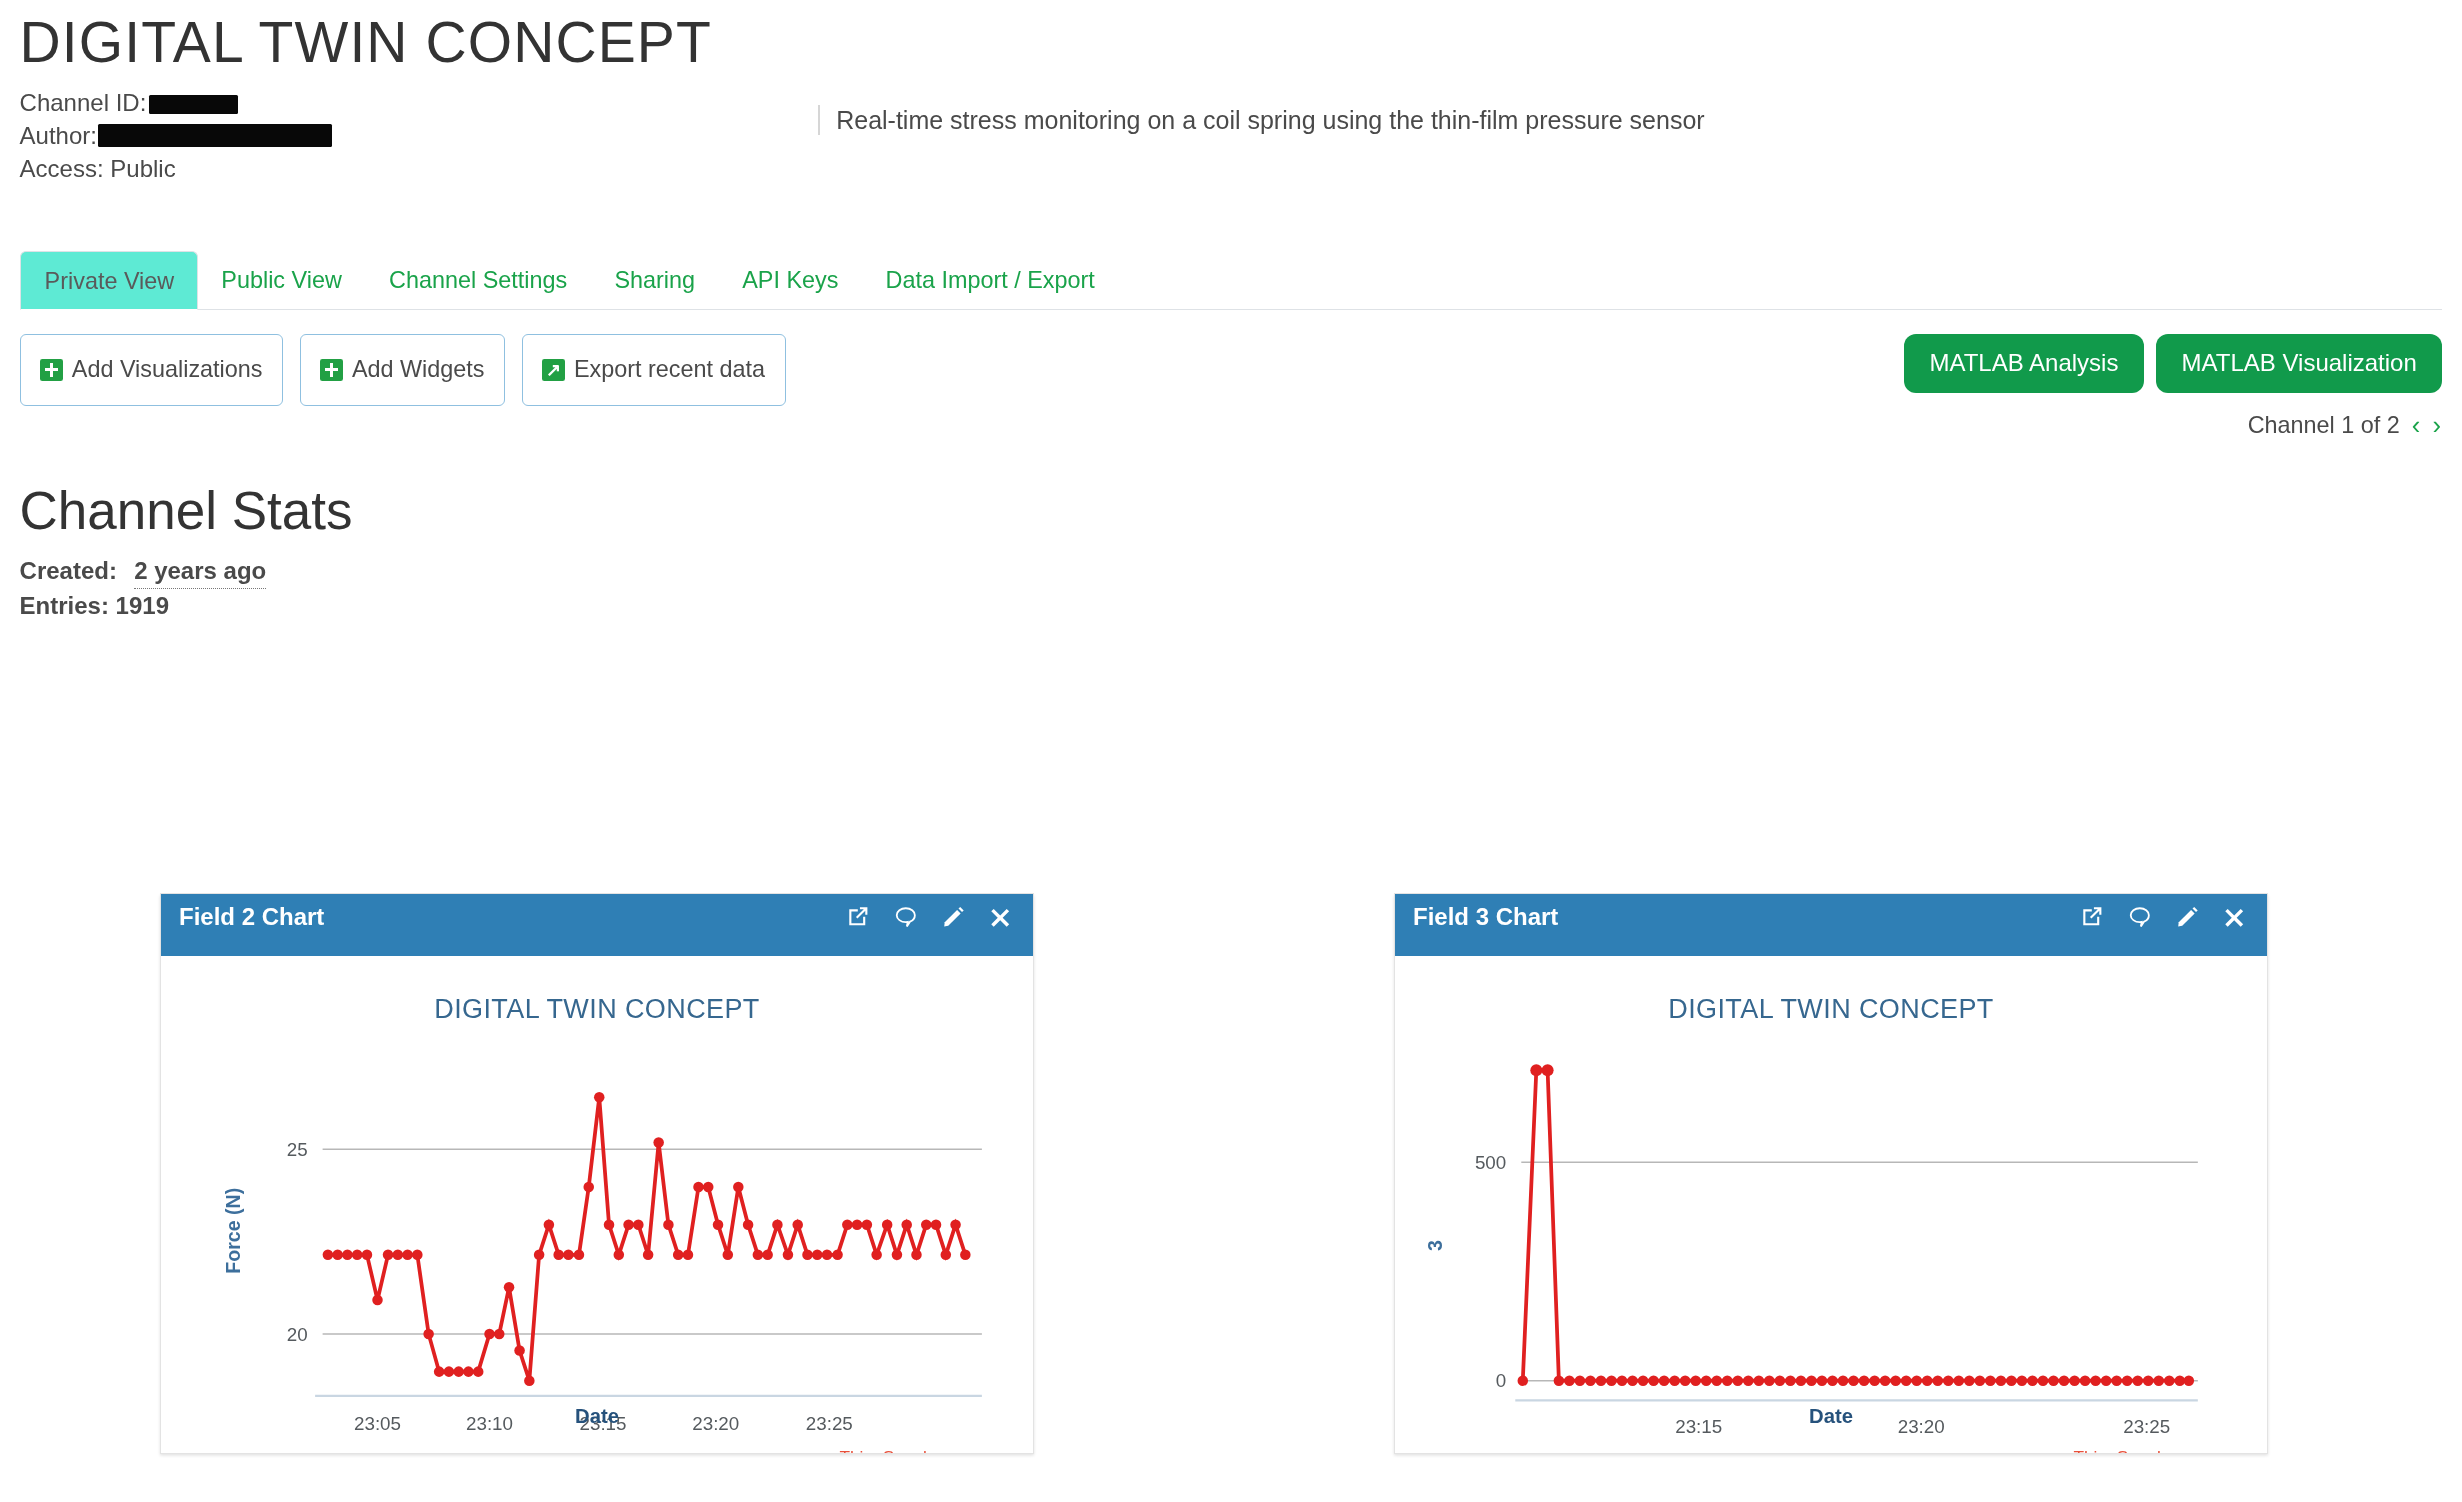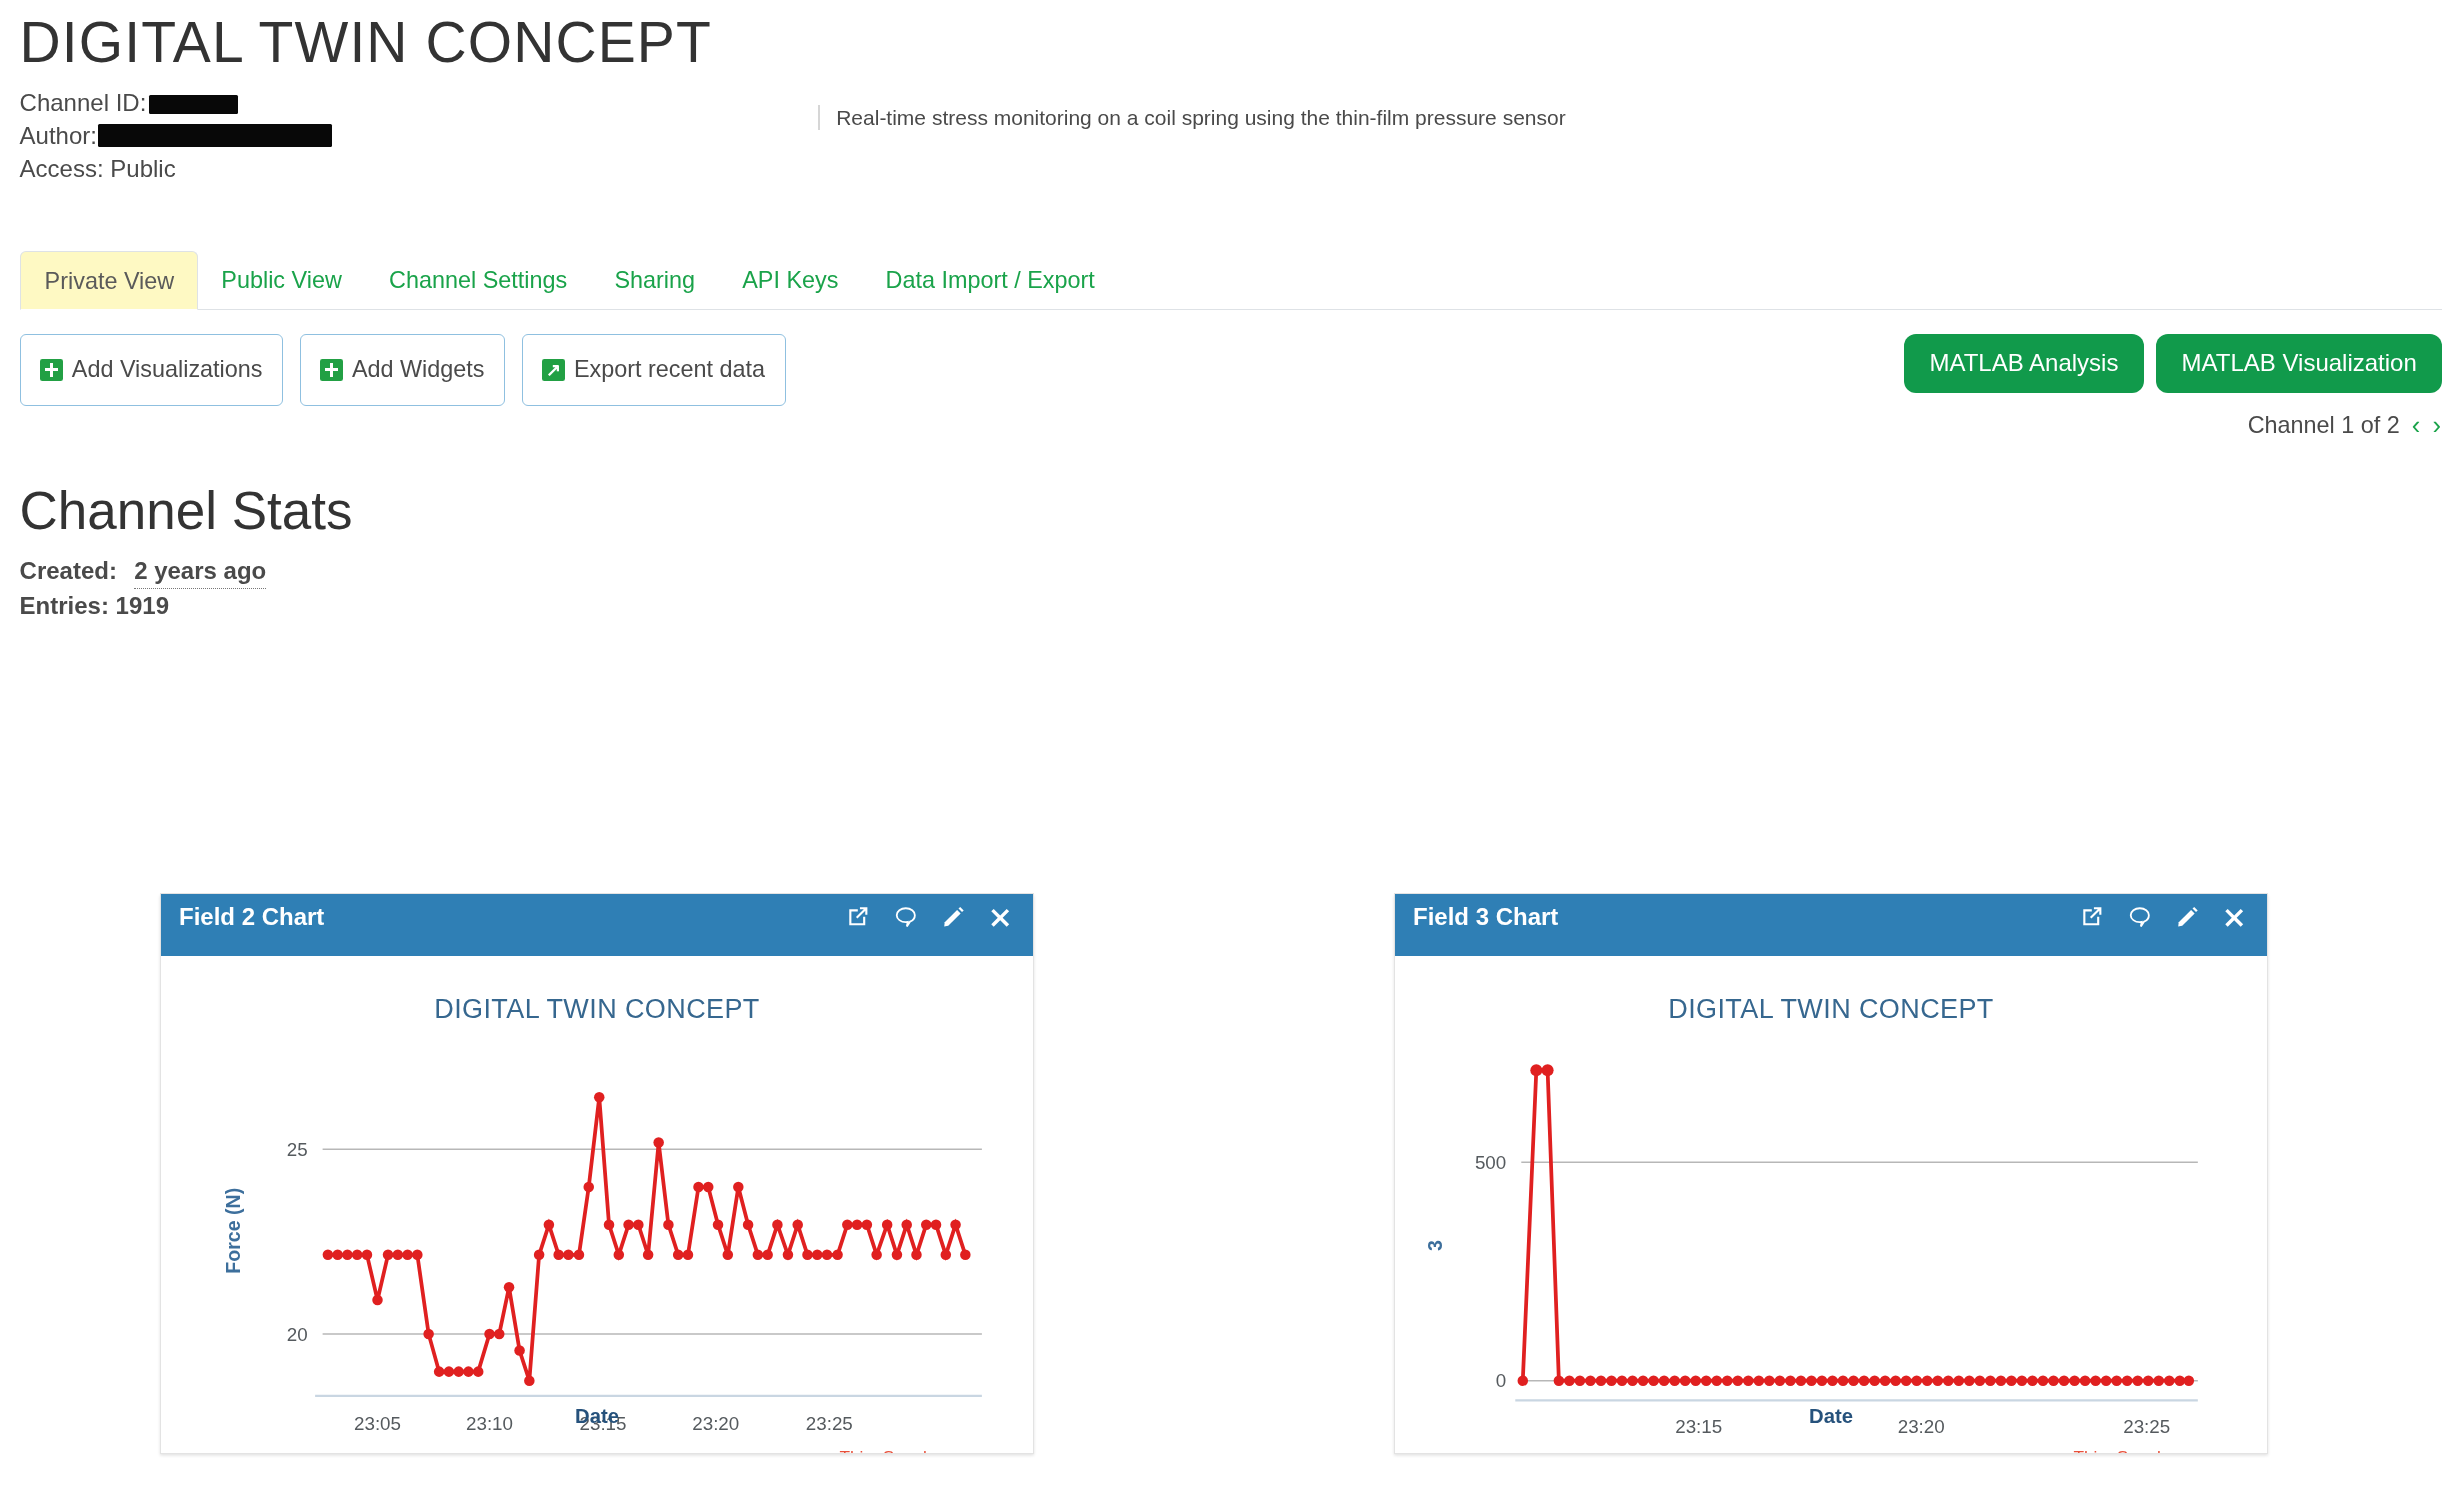--- a/index.html
+++ b/index.html
@@ -42,21 +42,21 @@
     vertical-align: -3px;
   }
   .redact-id { width: 89px; height: 19px; margin-left: 3px; }
   .redact-author { width: 234px; height: 22.6px; margin-left: 1.5px; }
   .desc-wrap {
     border-left: 2.3px solid #d6d6d6;
     padding-left: 16.6px;
     margin-top: 19.6px;
   }
   .desc-text {
-    font-size: 21px;
+    font-size: 25px;
     color: #4a4a4a;
     white-space: nowrap;
     line-height: 1.2;
     text-align: right;
   }
 
   
   .tabs-wrap {
     margin: 65px 19.6px 0 19.6px;
     border-bottom: 1.5px solid #dee2e6;
@@ -72,21 +72,21 @@
     line-height: 59px;
     white-space: nowrap;
     cursor: pointer;
     background: transparent;
     border: 1.5px solid transparent;
     border-bottom: none;
     box-sizing: border-box;
   }
   .tab.active {
     color: #5a5a5a;
-    background: #fef9c3;
+    background: #5eead4;
     border: 1.5px solid #dee2e6;
     border-bottom: 1.5px solid #ffffff;
     border-radius: 6px 6px 0 0;
     margin-bottom: -1.5px;
     padding-left: 24px;
   }
 
   
   .toolbar {
     margin: 24px 19.6px 0 19.6px;

